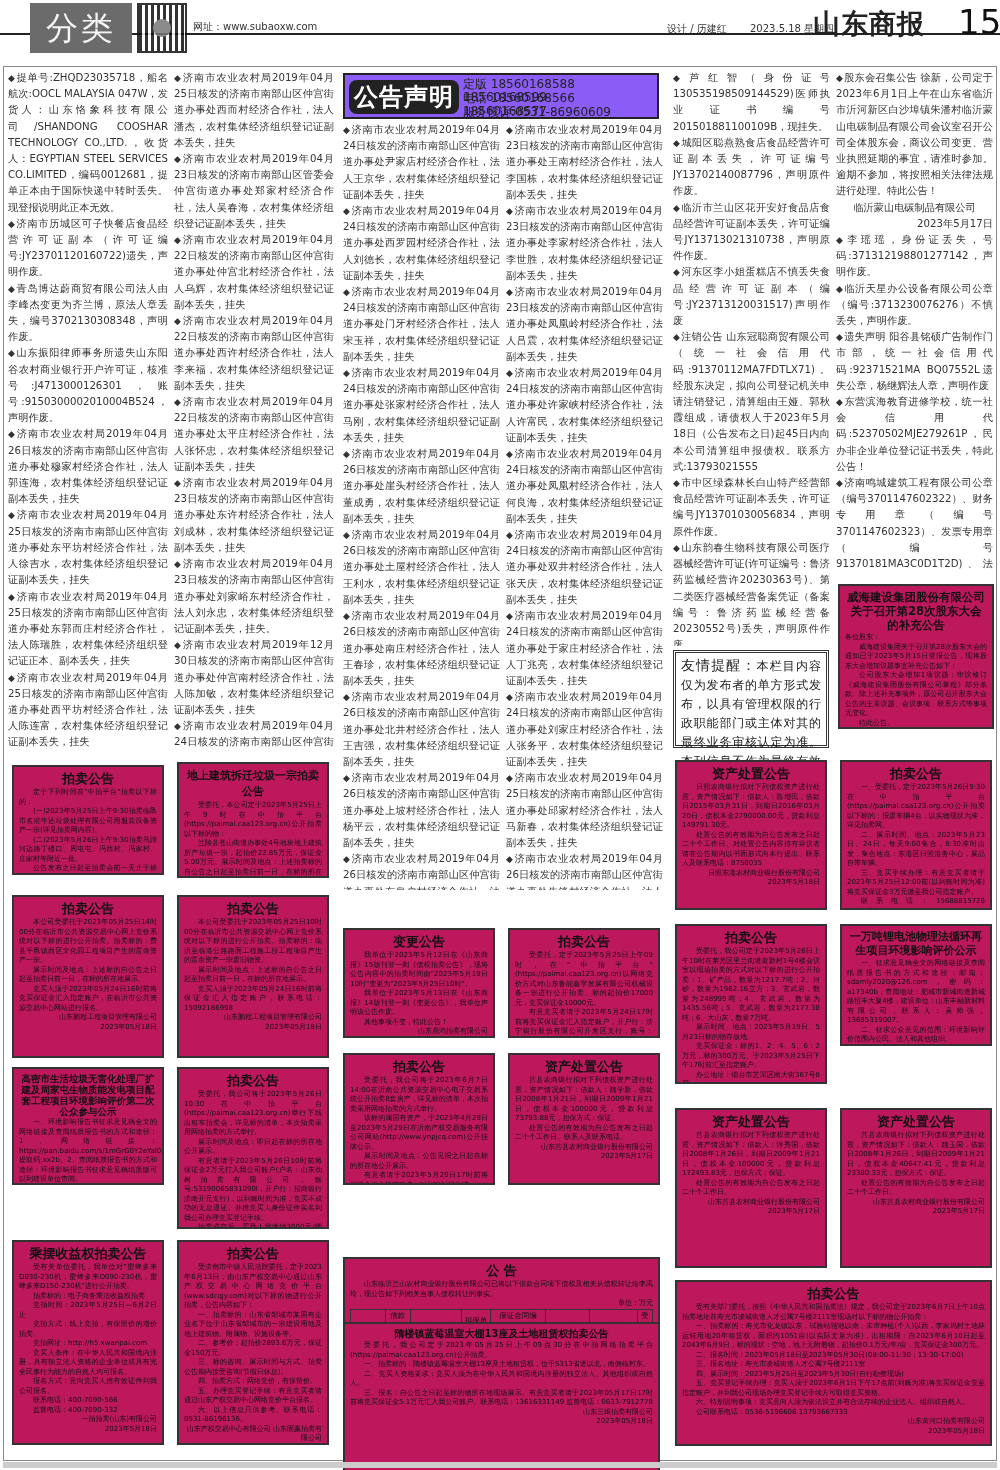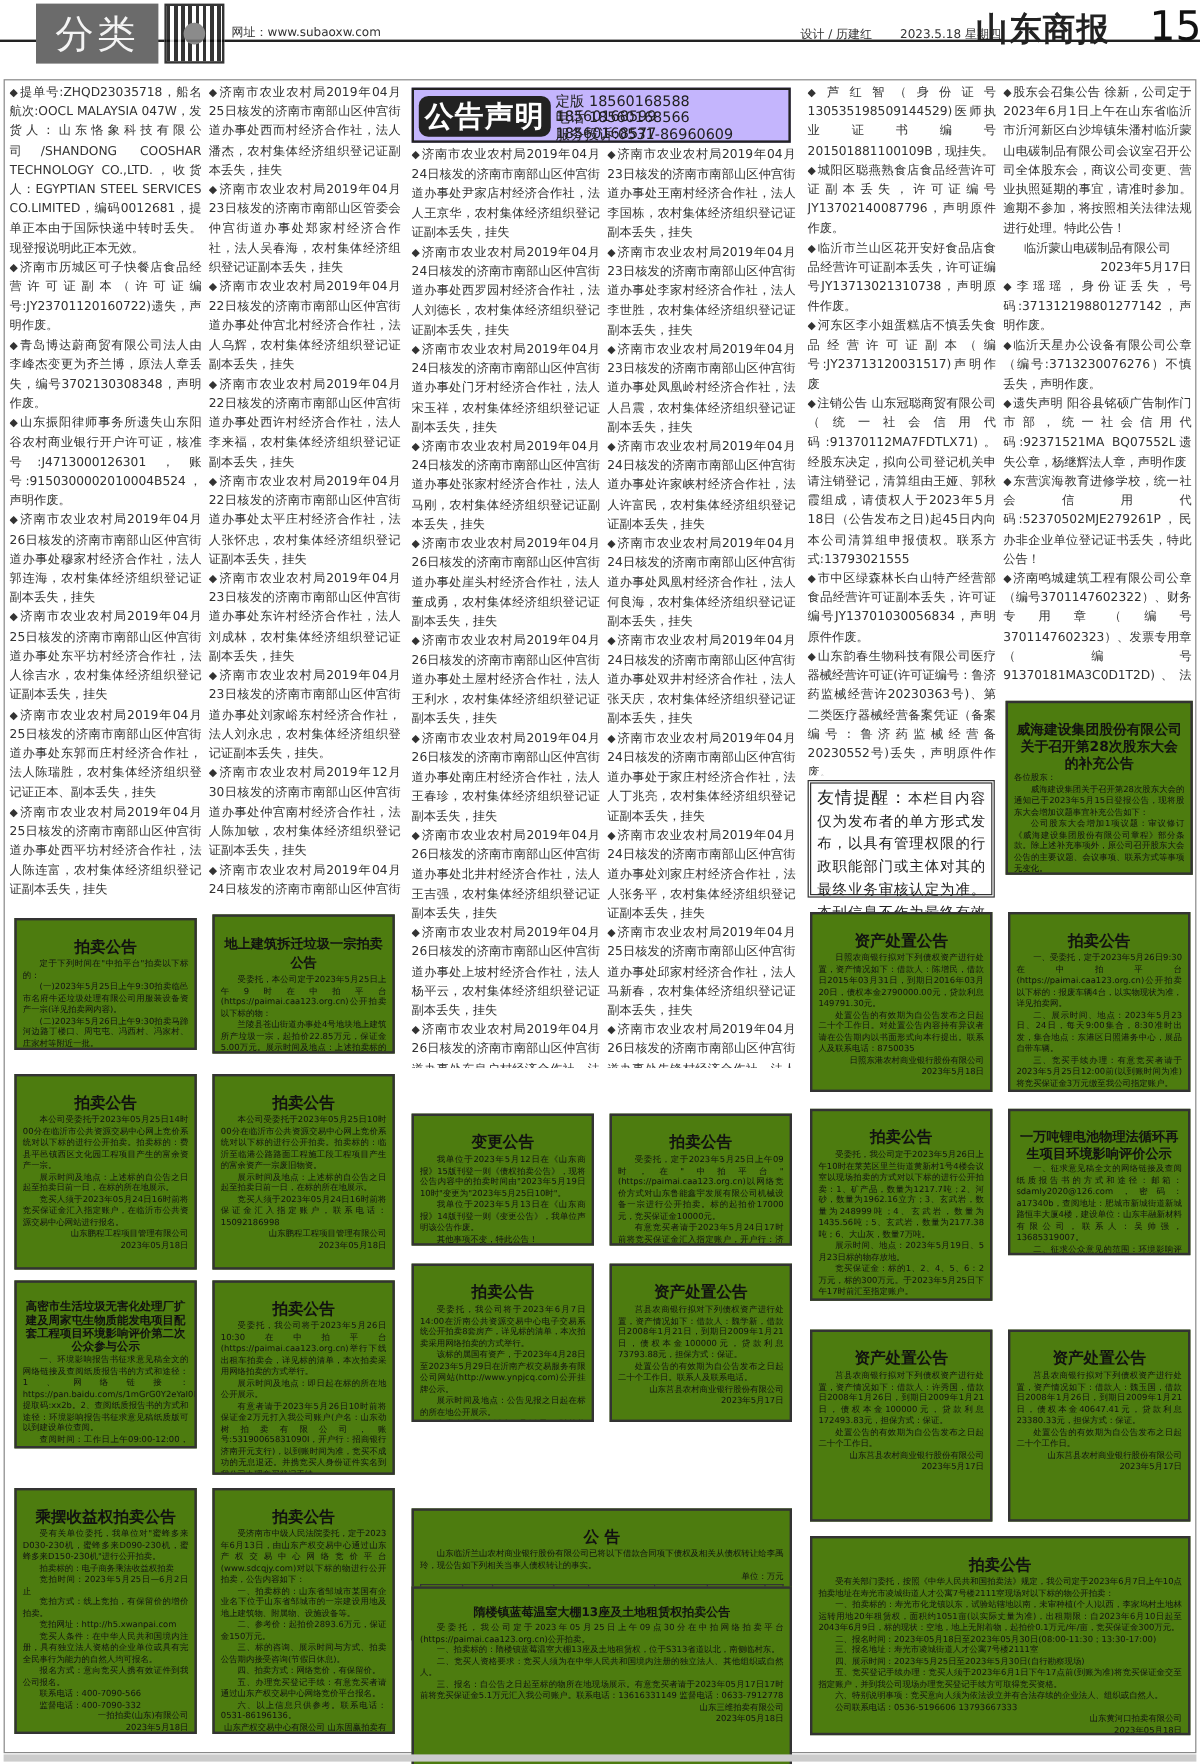--- a/index.html
+++ b/index.html
@@ -13,25 +13,25 @@
 .qr::after{content:"";position:absolute;left:14px;top:14px;width:18px;height:18px;background:#777;border-radius:50%}
 .url{position:absolute;left:193px;top:20px;font-size:10px;color:#333}
 .design{position:absolute;left:667px;top:22px;font-size:10px;color:#333}
 .date{position:absolute;left:750px;top:22px;font-size:10px;color:#333}
 .paper{position:absolute;left:813px;top:6px;font-size:27px;font-weight:bold;color:#222;letter-spacing:1px}
 .pgnum{position:absolute;left:958px;top:2px;font-size:34px;color:#111}
 .frame{position:absolute;left:3px;top:66px;width:994px;height:1395px;border:1px solid #888}
 .col{position:absolute;font-size:10.2px;line-height:16.2px;color:#333;text-align:justify;overflow:hidden}
 .col p{margin:0}
 .bul::before{content:"◆";font-size:9px;margin-right:1px}
-.box{position:absolute;border:2px solid #333;background:#4d7c0f;padding:15px 5px;overflow:hidden;font-size:7px;line-height:9.5px;color:#111}
+.box{position:absolute;border:2px solid #333;background:#be185d;padding:4px 5px;overflow:hidden;font-size:7px;line-height:9.5px;color:#111}
 .box .t{font-size:13px;font-weight:bold;text-align:center;line-height:16px;margin-bottom:1px}
 .box .b{text-indent:2em;text-align:justify}
 .box .s{text-align:right}
-.gg{position:absolute;left:343px;top:73px;width:316px;height:46px;border:2px solid #222;background:#c4b5fd}
+.gg{position:absolute;left:343px;top:73px;width:316px;height:46px;border:2px solid #222;background:#8b5cf6}
 .gg-logo{position:absolute;left:4px;top:5px;width:110px;height:34px;background:#222;color:#fff;border-radius:8px;font-size:24px;font-weight:bold;line-height:34px;text-align:center;letter-spacing:1px}
 .gg-t{position:absolute;left:118px;top:3px;font-size:12px;line-height:13px;color:#222}
 .warn{position:absolute;left:673px;top:650px;width:156px;height:98px;border:3px double #333;padding:3px 5px;font-size:12px;line-height:19px;color:#222;text-align:justify}
 .warn b{font-family:"DejaVu Serif",serif;font-weight:normal;font-size:14px}
 .tbl{width:100%;border-collapse:collapse;font-size:7.5px;line-height:10px}
 .tbl td,.tbl th{border:1px solid #333;text-align:center;padding:1px;font-weight:normal}
 .foot{position:absolute;left:3px;top:1462px;width:994px;height:6px;background:#ccc}
 </style>
 </head>
 <body>
@@ -229,21 +229,21 @@
 </div>
 
 <div class="box" style="left:840px;top:924px;width:152px;height:122px">
   <div class="t" style="font-size:11px;line-height:14px">一万吨锂电池物理法循环再生项目环境影响评价公示</div>
   <div class="b">一、征求意见稿全文的网络链接及查阅纸质报告书的方式和途径：邮箱：sdamly2020@126.com，密码：a17340b，查阅地址：肥城市新城街道新城路恒丰大厦4楼，建设单位：山东丰融新材料有限公司，联系人：吴帅强，13685319007。</div>
   <div class="b">二、征求公众意见的范围：环境影响评价范围内公民、法人和其他组织。</div>
   <div class="b">三、公众意见表的网络链接：http://www.mee.gov.cn/xxgk2018/xxgk/xxgk01/201810/t20181024_665329.html。</div>
 
 </div>
 
-<div class="box" style="left:12px;top:1067px;width:152px;height:140px">
+<div class="box" style="left:12px;top:1067px;width:152px;height:118px">
   <div class="t" style="font-size:9.5px;line-height:11px">高密市生活垃圾无害化处理厂扩建及周家屯生物质能发电项目配套工程项目环境影响评价第二次公众参与公示</div>
   <div class="b">一、环境影响报告书征求意见稿全文的网络链接及查阅纸质报告书的方式和途径：1、网络链接：https://pan.baidu.com/s/1mGrG0Y2eYaI0PCgGUb6bw 提取码:xx2b。2、查阅纸质报告书的方式和途径：环境影响报告书征求意见稿纸质版可以到建设单位查阅。</div>
   <div class="b">查阅时间：工作日上午09:00-12:00，下午14:00-17:00。</div>
   <div class="b">二、征求意见的公众范围：建设项目周边的公众。</div>
   <div class="b">三、公众意见表的网络链接。</div>
 
 </div>
 
 <div class="box" style="left:177px;top:1067px;width:152px;height:162px">
   <div class="t">拍卖公告</div>

